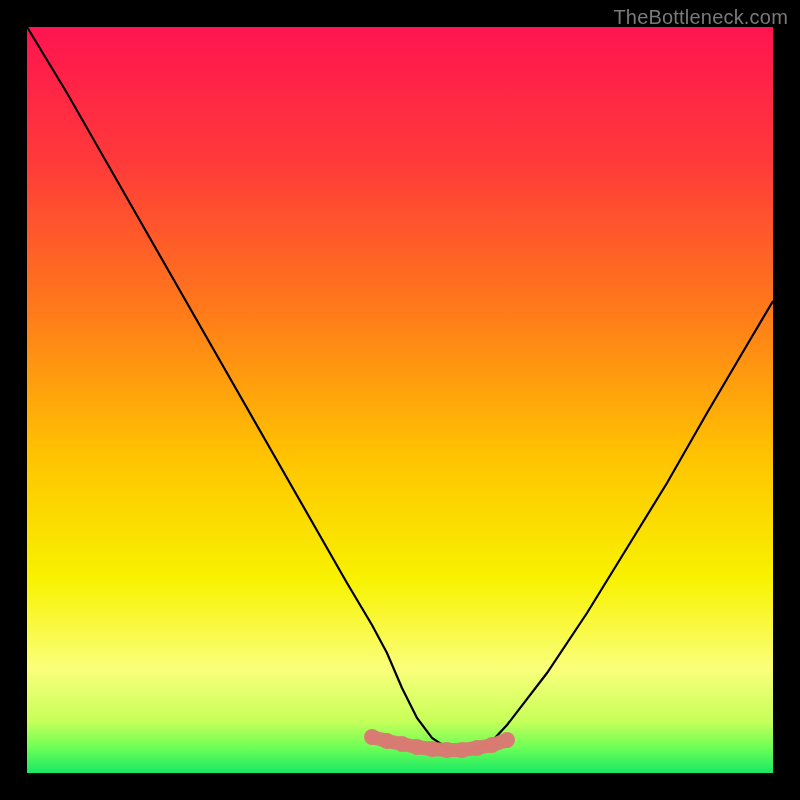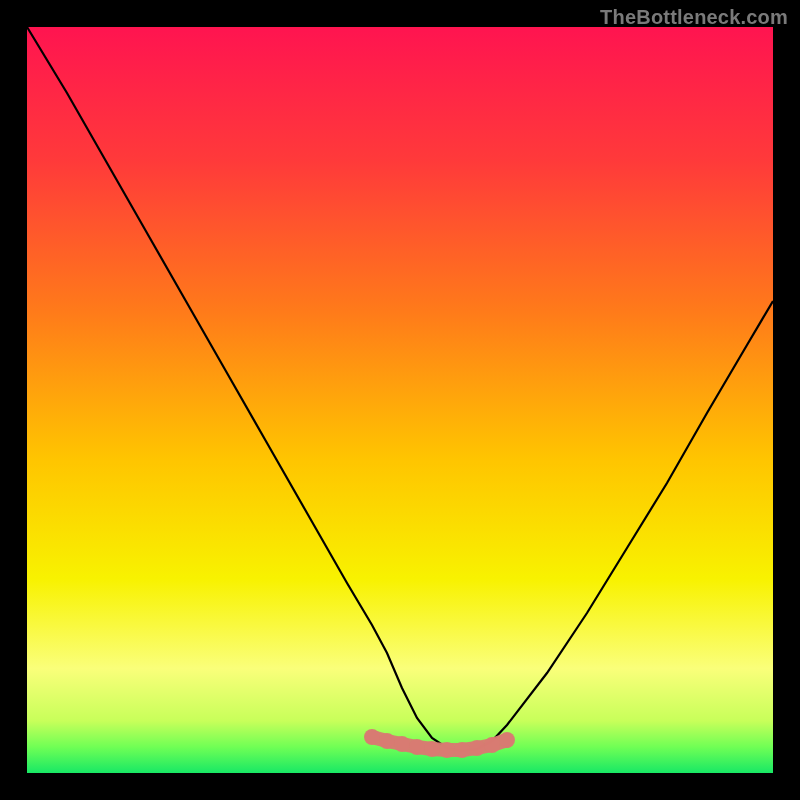--- a/index.html
+++ b/index.html
@@ -10,21 +10,21 @@
     position: relative;
     font-family: Arial, Helvetica, sans-serif;
     background: #000;
   }
   .watermark {
     position: absolute;
     top: 6px;
     right: 12px;
     color: #7a7a7a;
     font-size: 20px;
-    font-weight: 700;
+    font-weight: 400;
     z-index: 10;
     letter-spacing: 0.2px;
   }
   .frame {
     position: absolute;
     left: 0;
     top: 0;
     width: 800px;
     height: 800px;
     background: #000;

